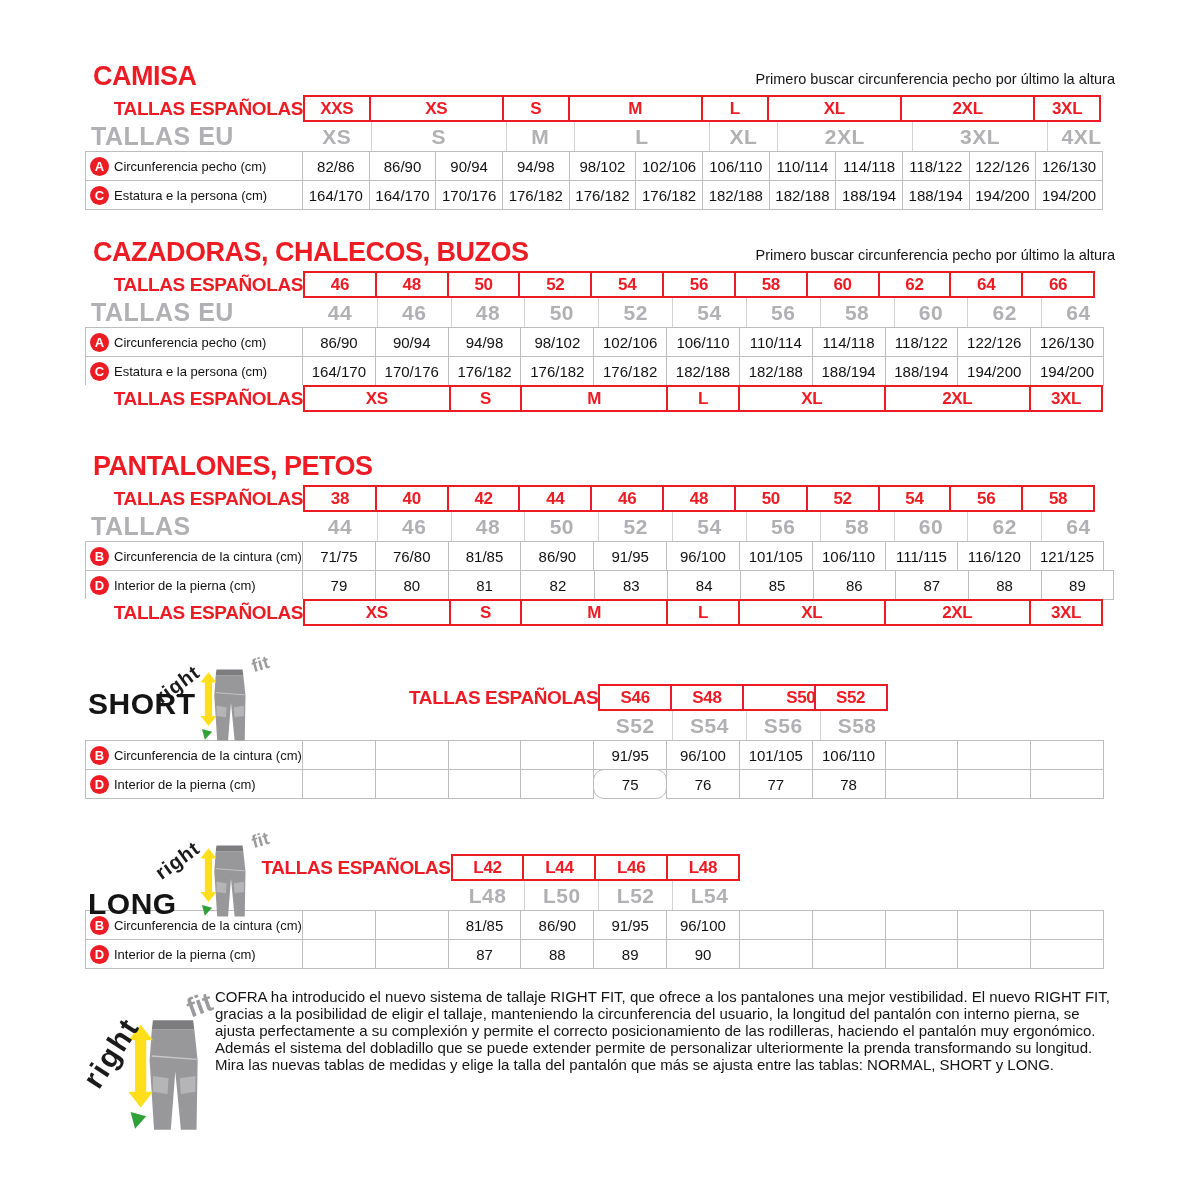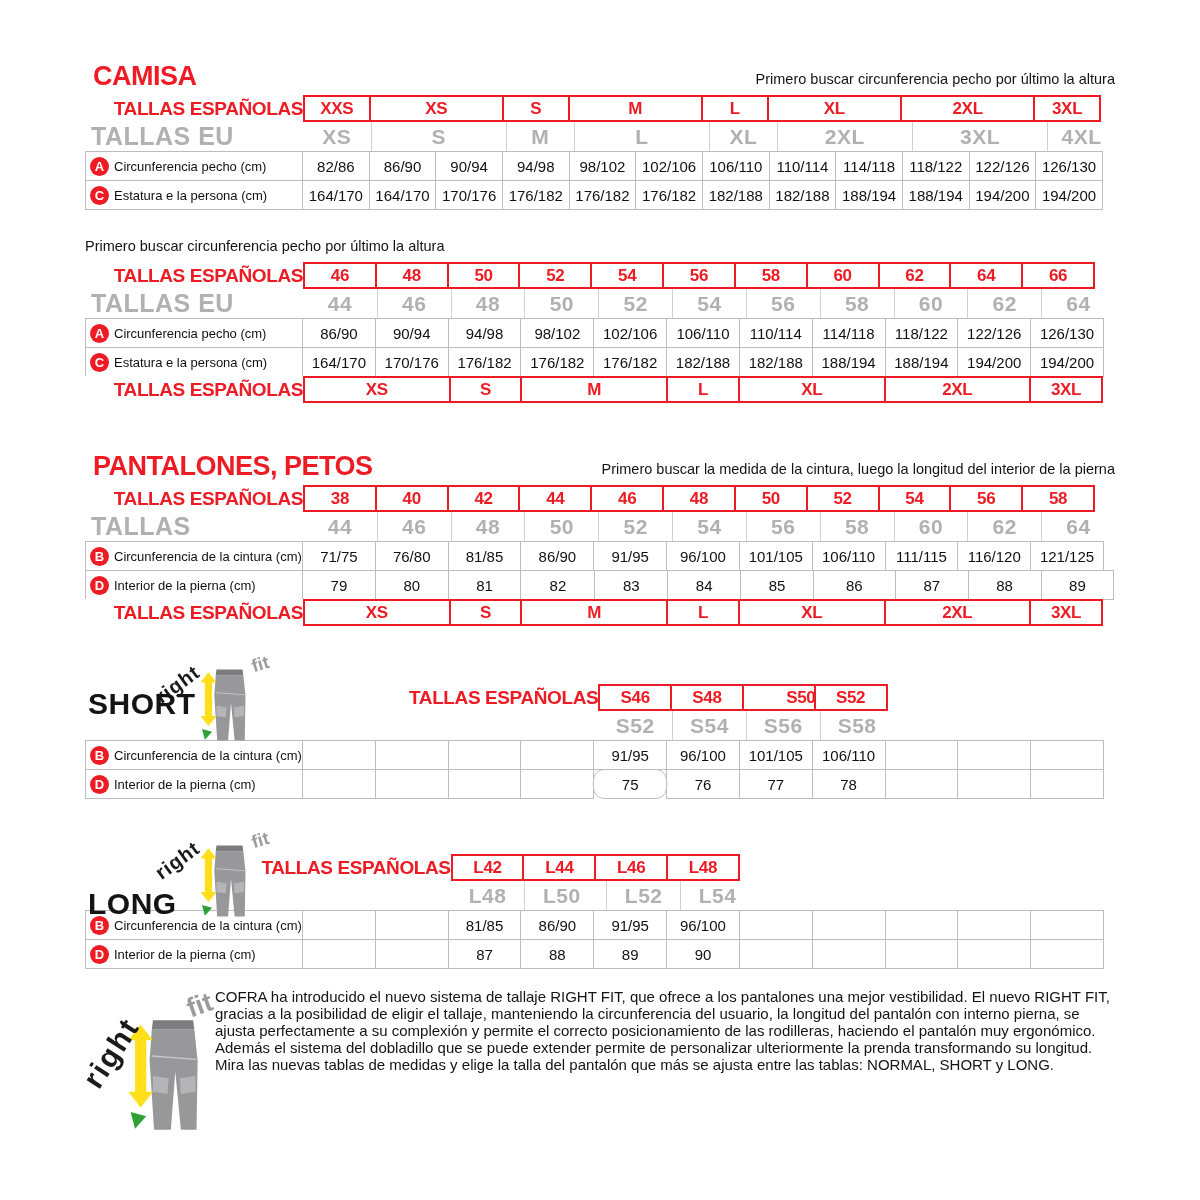--- a/index.html
+++ b/index.html
@@ -124,20 +124,21 @@
           <div class="cell val cfollow" style="width: 67.6667px;">188/194</div>
           <div class="cell val cfollow" style="width: 67.6667px;">188/194</div>
           <div class="cell val cfollow" style="width: 67.6667px;">194/200</div>
           <div class="cell val cfollow" style="width: 67.6667px;">194/200</div>
         </div>
       </div>
   </section>
 
   <section class="sec" style="top:238px">
     <div class="sec-head">
+      <h2 class="sec-title">CAZADORAS, CHALECOS, BUZOS</h2>
       <div class="note">Primero buscar circunferencia pecho por último la altura</div>
     </div>
     <div class="tbl">
         <div class="trow r-es">
           <div class="cell lab-es" style="width: 218px;">TALLAS ESPAÑOLAS</div>
           <div class="cell es-cell cfirst" style="width: 73.8182px;">46</div>
           <div class="cell es-cell cfollow" style="width: 73.8182px;">48</div>
           <div class="cell es-cell cfollow" style="width: 73.8182px;">50</div>
           <div class="cell es-cell cfollow" style="width: 73.8182px;">52</div>
           <div class="cell es-cell cfollow" style="width: 73.8182px;">54</div>
@@ -205,21 +206,20 @@
           <div class="cell es-cell cfollow" style="width: 147.636px;">XL</div>
           <div class="cell es-cell cfollow" style="width: 147.636px;">2XL</div>
           <div class="cell es-cell cfollow" style="width: 73.8182px;">3XL</div>
         </div>
       </div>
   </section>
 
   <section class="sec" style="top:452px">
     <div class="sec-head">
       <h2 class="sec-title">PANTALONES, PETOS</h2>
-      <div class="note">Primero buscar la medida de la cintura, luego la longitud del interior de la pierna</div>
     </div>
     <div class="tbl">
         <div class="trow r-es">
           <div class="cell lab-es" style="width: 218px;">TALLAS ESPAÑOLAS</div>
           <div class="cell es-cell cfirst" style="width: 73.8182px;">38</div>
           <div class="cell es-cell cfollow" style="width: 73.8182px;">40</div>
           <div class="cell es-cell cfollow" style="width: 73.8182px;">42</div>
           <div class="cell es-cell cfollow" style="width: 73.8182px;">44</div>
           <div class="cell es-cell cfollow" style="width: 73.8182px;">46</div>
           <div class="cell es-cell cfollow" style="width: 73.8182px;">48</div>
@@ -380,21 +380,21 @@
           <div class="cell es-cell cfirst" style="width: 73.8182px;">L42</div>
           <div class="cell es-cell cfollow" style="width: 73.8182px;">L44</div>
           <div class="cell es-cell cfollow" style="width: 73.8182px;">L46</div>
           <div class="cell es-cell cfollow" style="width: 73.8182px;">L48</div>
           <div class="cell" style="width: 369.091px;"></div>
         </div>
         <div class="trow r-eu">
           <div class="cell lab-eu" style="width: 365.636px;"></div>
           <div class="cell eu-cell cfirst" style="width: 73.8182px;">L48</div>
           <div class="cell eu-cell cfollow" style="width: 73.8182px;">L50</div>
-          <div class="cell eu-cell cfollow" style="width: 73.8182px; margin-left: 8px;">L52</div>
+          <div class="cell eu-cell cfollow" style="width: 73.8182px;">L52</div>
           <div class="cell eu-cell cfollow" style="width: 73.8182px;">L54</div>
           <div class="cell" style="width: 369.091px;"></div>
         </div>
         <div class="trow r-m">
           <div class="cell mlab cfirst" style="width: 218px;">
             <div class="circle">B</div>
             <div class="mtext">Circunferencia de la cintura (cm)</div>
           </div>
           <div class="cell val cfollow" style="width: 73.8182px;"></div>
           <div class="cell val cfollow" style="width: 73.8182px;"></div>

